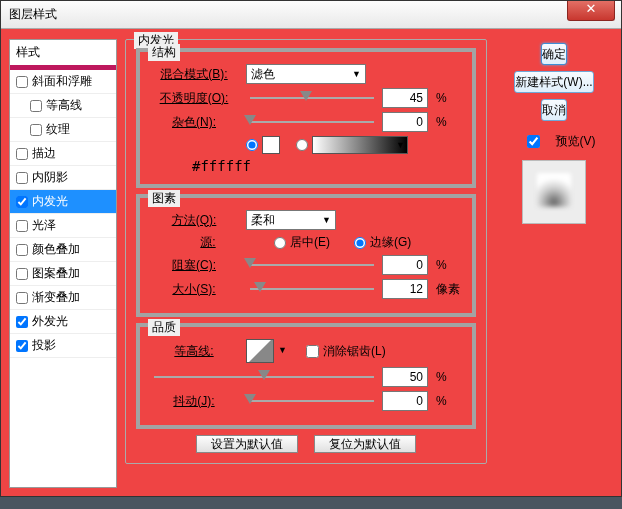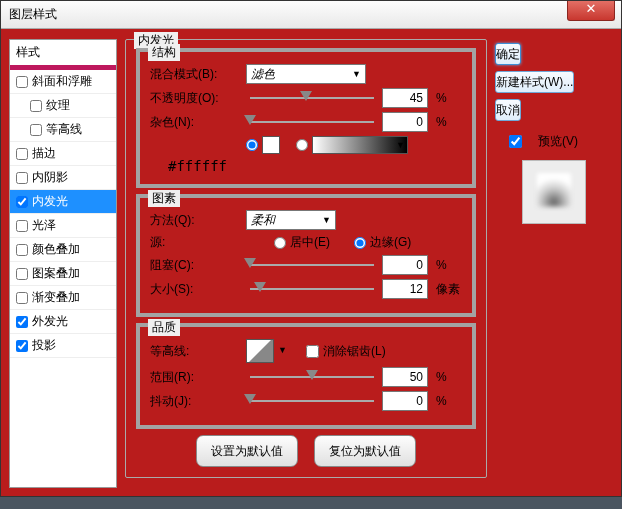--- a/index.html
+++ b/index.html
@@ -1,80 +1,80 @@
 <!DOCTYPE html>
 <html><head>
 <meta charset="utf-8">
 <style>
 * { box-sizing: border-box; margin: 0; padding: 0; }
 body { font-family: "Microsoft YaHei", SimSun, sans-serif; font-size: 12px; background: #4a5560; width: 622px; height: 509px; overflow: hidden; }
-.window { width: 622px; height: 497px; background: #b91c1c; border: 1px solid #333; }
+.window { width: 622px; height: 497px; background: #ef4444; border: 1px solid #333; }
 .titlebar { height: 28px; background: linear-gradient(#fdfdfd, #e8e8e8); border-bottom: 1px solid #aaa; display: flex; align-items: center; padding-left: 8px; position: relative; }
 .titlebar .title { font-size: 12px; }
 .close-btn { position: absolute; right: 0; top: 0; width: 48px; height: 20px; background: linear-gradient(#e36f65, #c8372f); border: 1px solid #8a2620; border-top: none; border-radius: 0 0 3px 3px; color: #fff; text-align: center; line-height: 16px; font-size: 13px; margin-right: 6px; }
 .body { display: flex; padding: 10px 8px 8px 8px; gap: 8px; height: calc(100% - 28px); }
 .left { width: 108px; border: 1px solid #999; background: #fff; }
 .left .hdr { padding: 4px 6px; border-bottom: 5px solid #be185d; }
 .left .blend { padding: 4px 6px; border-bottom: 1px solid #ccc; text-decoration: underline; }
 .left .item { padding: 3px 6px; display: flex; align-items: center; gap: 4px; border-bottom: 1px solid #eee; cursor: default; }
 .left .item.indent { padding-left: 20px; }
 .left .item.selected { background: #1e90ff; color: #fff; }
 .left .item input[type=checkbox] { width: 12px; height: 12px; }
 .center { flex: 1; position: relative; }
 .fieldset { border: 1px solid #aaa; border-radius: 2px; margin-bottom: 6px; padding: 8px 10px 10px 10px; position: relative; }
 .legend { position: absolute; top: -8px; left: 8px; background: #f0f0f0; padding: 0 4px; font-size: 12px; }
 .inner-fs { border: 4px solid #a3a3a3; padding: 8px 10px 10px 10px; margin-bottom: 6px; position: relative; }
 .row { display: flex; align-items: center; margin: 4px 0; gap: 4px; }
-.lbl { width: 92px; text-align: left; padding-right: 4px; }
-.combo { height: 20px; border: 1px solid #777; background: #fff; display: flex; align-items: center; justify-content: space-between; padding: 0 4px; font-style: italic; }
+.lbl { width: 92px; text-align: center; padding-right: 4px; text-decoration: underline; }
+.combo { height: 20px; border: 1px solid #777; background: #fff; display: flex; align-items: center; justify-content: space-between; padding: 0 4px; }
 .combo .arrow { font-size: 9px; }
 .slider { flex: 1; height: 16px; position: relative; margin: 0 4px; }
 .slider .track { position: absolute; top: 7px; left: 0; right: 0; height: 2px; background: #aaa; }
 .slider .thumb { position: absolute; top: 1px; width: 0; height: 0; border-left: 6px solid transparent; border-right: 6px solid transparent; border-top: 10px solid #888; transform: translateX(-6px); }
 .numbox { width: 46px; height: 20px; border: 1px solid #777; background: #fff; text-align: right; padding: 2px 4px; }
 .unit { width: 30px; padding-left: 4px; }
 .radio { width: 12px; height: 12px; }
 .swatch { width: 18px; height: 18px; border: 1px solid #555; background: #fff; }
 .grad { width: 96px; height: 18px; border: 1px solid #555; background: linear-gradient(90deg, #fff, #000); position: relative; }
 .grad .arrow { position: absolute; right: 2px; top: 3px; font-size: 9px; }
 .contour { width: 28px; height: 24px; border: 1px solid #555; background: linear-gradient(135deg, #fff 48%, #888 52%); position: relative; }
 .contour .arrow { position: absolute; right: -14px; top: 5px; font-size: 9px; }
 .btns { display: flex; justify-content: center; gap: 16px; margin-top: 6px; }
-.btn { height: 32px; padding: 0 14px; border: 1px solid #888; background: linear-gradient(#fdfdfd, #e0e0e0); border-radius: 7px; font-size: 12px; display: flex; align-items: center; }
-.right { width: 118px; display: flex; flex-direction: column; gap: 6px; align-items: flex-start; padding-top: 4px; }
+.btn { height: 18px; padding: 0 14px; border: 1px solid #888; background: linear-gradient(#fdfdfd, #e0e0e0); border-radius: 0; font-size: 12px; display: flex; align-items: center; }
+.right { width: 118px; display: flex; flex-direction: column; gap: 6px; align-items: center; padding-top: 4px; }
 .right .rbtn { height: 22px; border: 1px solid #6fa8d8; background: linear-gradient(#f8fbff, #dfeefb); border-radius: 3px; text-align: center; line-height: 20px; }
 .right .rbtn.ok { border: 1px solid #3d8fd6; box-shadow: 0 0 3px #5fa8e6; }
 .preview-row { display: flex; align-items: center; gap: 16px; margin-top: 6px; padding-left: 14px; }
 .preview { width: 64px; height: 64px; border: 1px solid #bbb; background: #ededed; margin: 4px auto 0; position: relative; }
 .preview::after { content: ""; position: absolute; left: 14px; top: 12px; width: 34px; height: 34px; background: radial-gradient(circle at 50% 85%, #666 0%, #ccc 40%, #fff 70%); border-radius: 2px; filter: blur(2px); }
-.hex { font-family: monospace; font-size: 14px; margin-left: 18px; margin-top: 2px; }
+.hex { font-family: monospace; font-size: 14px; margin-left: 42px; margin-top: 2px; }
 </style>
 </head>
 <body>
 
 <div class="window">
   <div class="titlebar">
     <span class="title">图层样式</span>
     <div class="close-btn">✕</div>
   </div>
   <div class="body">
     <div class="left">
       <div class="hdr">样式</div>
       <div id="left-items">
           <div class="item">
             <input type="checkbox" style="">
             <span>斜面和浮雕</span>
           </div>
           <div class="item indent">
             <input type="checkbox" style="">
+            <span>等高线</span>
+          </div>
+          <div class="item indent">
+            <input type="checkbox" style="">
             <span>纹理</span>
-          </div>
-          <div class="item indent">
-            <input type="checkbox" style="">
-            <span>等高线</span>
           </div>
           <div class="item">
             <input type="checkbox" style="">
             <span>描边</span>
           </div>
           <div class="item">
             <input type="checkbox" style="">
             <span>内阴影</span>
           </div>
           <div class="item selected">
@@ -194,21 +194,20 @@
           <div class="row">
             <div class="lbl">等高线:</div>
             <div class="contour">
                 <span class="arrow">▼</span>
               </div>
             <div style="width:24px"></div>
             <input type="checkbox" style="">
             <span>消除锯齿(L)</span>
           </div>
           <div class="row">
-            <div class="lbl">范围(R):</div>
             <div class="slider">
                 <div class="track"></div>
                 <div class="thumb" style="left:50%"></div>
               </div>
             <div class="numbox">50</div>
             <div class="unit">%</div>
           </div>
           <div class="row">
             <div class="lbl">抖动(J):</div>
             <div class="slider">

